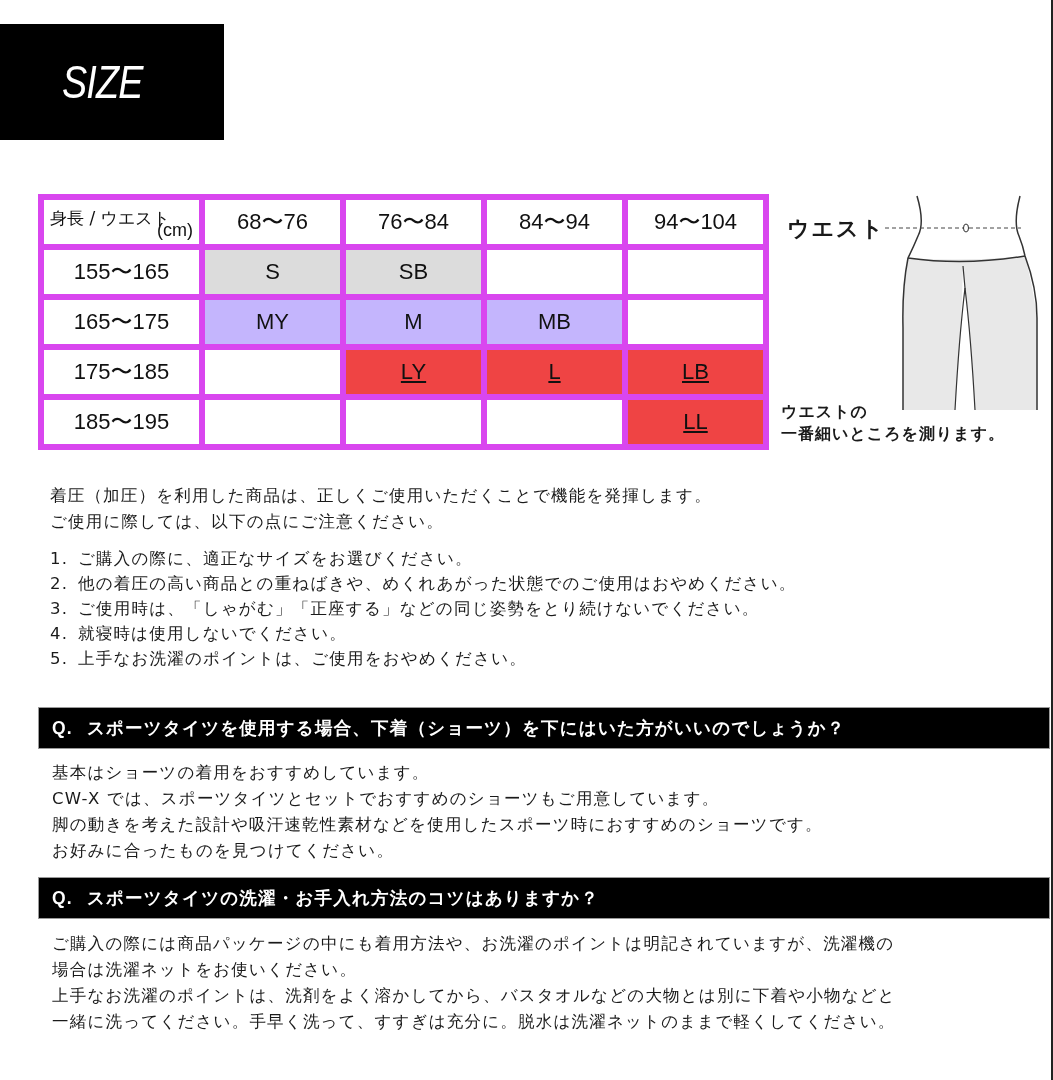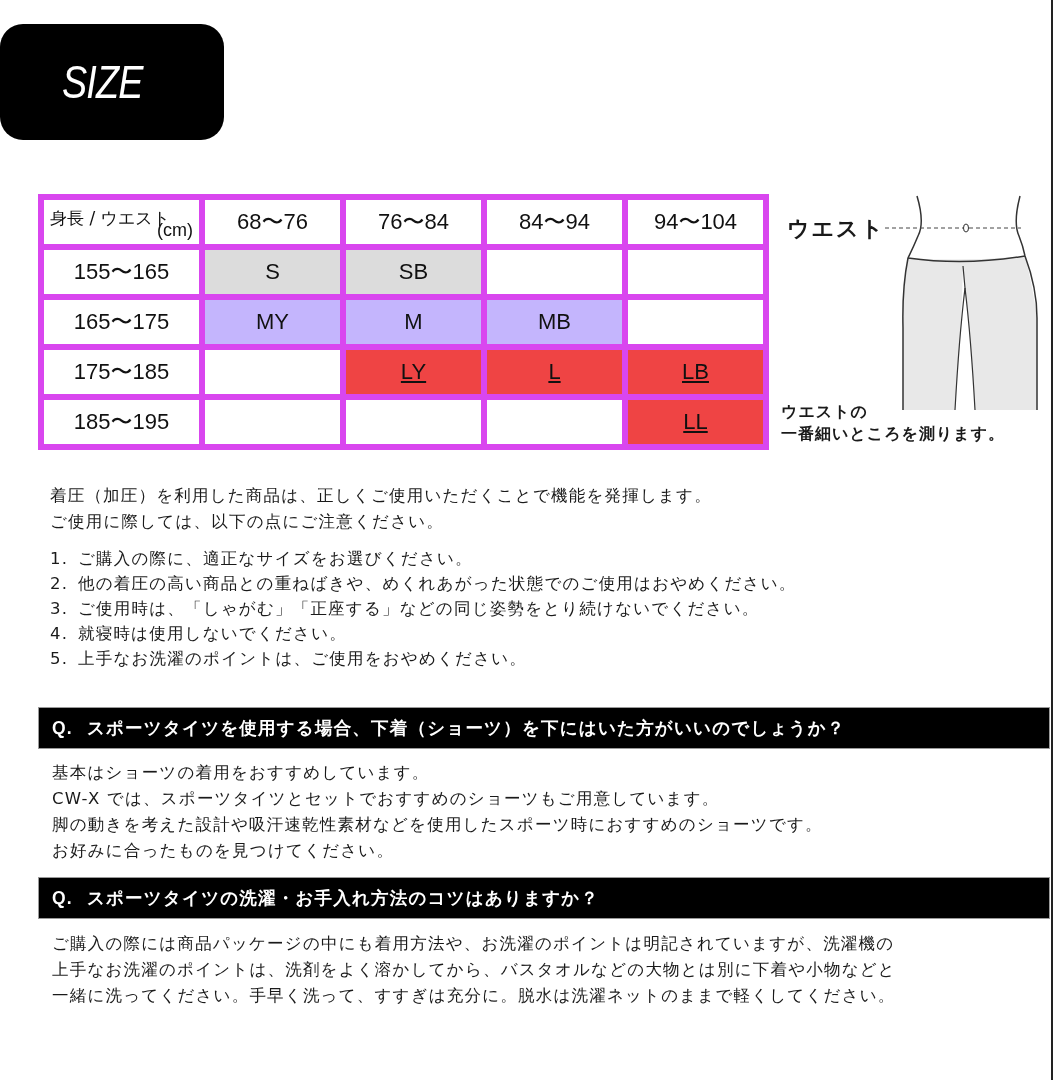--- a/index.html
+++ b/index.html
@@ -4,21 +4,21 @@
   <style>
     * { box-sizing: border-box; margin: 0; padding: 0; }
     html, body { width: 1053px; height: 1080px; background: #ffffff; overflow: hidden; }
     body { position: relative; font-family: "DejaVu Sans", "Liberation Sans", sans-serif; color: #1a1a1a; }
 
     .right-edge { position: absolute; left: 1051px; top: 0; width: 2px; height: 1080px; background: #222; }
 
     .size-banner {
       position: absolute; left: 0; top: 24px; width: 224px; height: 116px;
       background: #000; color: #fff;
-      display: flex; align-items: center; justify-content: flex-start; border-radius: 23px;
+      display: flex; align-items: center; justify-content: flex-start;
     }
     .size-banner span {
       margin-left: 62px; font-family: "Liberation Sans", sans-serif;
       font-size: 46px; font-style: italic; font-weight: normal; letter-spacing: -1px;
       transform: scaleX(0.82); transform-origin: left center; display: inline-block;
     }
 
     table.size-table {
       position: absolute; left: 38px; top: 194px;
       border-collapse: collapse; border: 2px solid #8a8a8a;
@@ -169,15 +169,16 @@
   <div>脚の動きを考えた設計や吸汗速乾性素材などを使用したスポーツ時におすすめのショーツです。</div>
   <div>お好みに合ったものを見つけてください。</div>
 </div>
 
 <div class="q-bar" style="top:877px;">
   <span class="q-prefix">Q.</span>
   <span>スポーツタイツの洗濯・お手入れ方法のコツはありますか？</span>
 </div>
 <div class="answer" style="top:931px;">
   <div>ご購入の際には商品パッケージの中にも着用方法や、お洗濯のポイントは明記されていますが、洗濯機の</div>
+  <div>場合は洗濯ネットをお使いください。</div>
   <div>上手なお洗濯のポイントは、洗剤をよく溶かしてから、バスタオルなどの大物とは別に下着や小物などと</div>
   <div>一緒に洗ってください。手早く洗って、すすぎは充分に。脱水は洗濯ネットのままで軽くしてください。</div>
 </div>
 
 </body></html>

